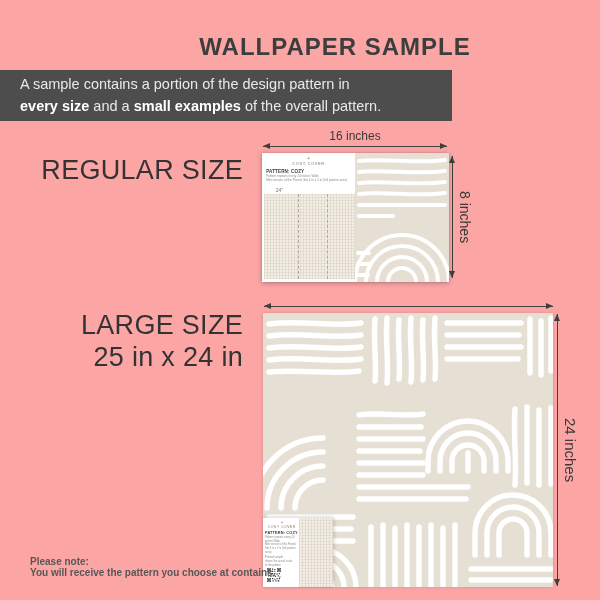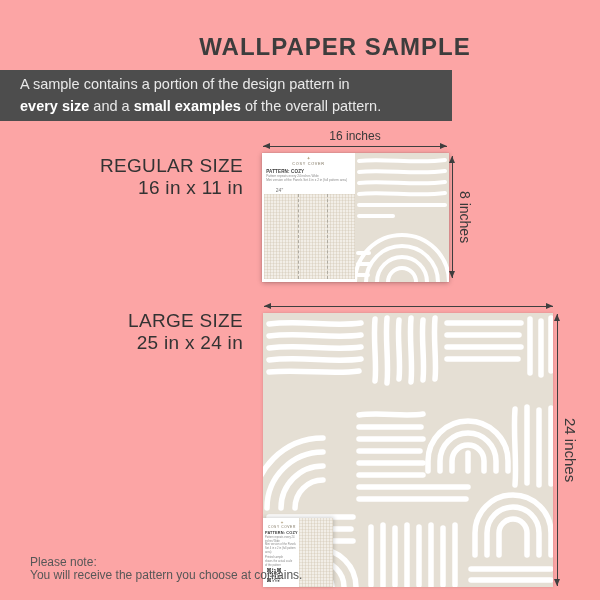--- a/index.html
+++ b/index.html
@@ -16,21 +16,21 @@
 
   .title{position:absolute;left:85px;width:500px;top:33px;text-align:center;
     font-size:24px;font-weight:600;letter-spacing:1px;color:#3d3d3d;}
 
   .banner{position:absolute;left:0;top:70px;width:452px;height:51px;background:var(--banner-bg);
     color:#e9e9e9;display:flex;flex-direction:column;justify-content:center;
     padding-left:20px;font-size:14.5px;line-height:1.5;}
   .banner b{color:#fff;font-weight:bold;}
 
   .size-label{position:absolute;left:23px;width:220px;text-align:right;
-    font-size:19px;line-height:1.18;color:#333;font-weight:500;letter-spacing:.3px;}
+    font-size:27px;line-height:1.18;color:#333;font-weight:500;letter-spacing:.3px;}
   .size-label.regular{top:155px;}
   .size-label.large{top:310px;}
 
   
   .h-arrow{position:absolute;height:1px;background:var(--dim-line);}
   .h-arrow::before,.h-arrow::after{content:"";position:absolute;width:0;height:0;border-style:solid;}
   .h-arrow::before{left:0;top:-3px;border-width:3.5px 7px 3.5px 0;border-color:transparent var(--dim-line) transparent transparent;}
   .h-arrow::after{right:0;top:-3px;border-width:3.5px 0 3.5px 7px;border-color:transparent transparent transparent var(--dim-line);}
   .v-arrow{position:absolute;width:1px;background:var(--dim-line);}
   .v-arrow::before,.v-arrow::after{content:"";position:absolute;width:0;height:0;border-style:solid;}
@@ -66,37 +66,36 @@
     box-shadow:1px -1px 4px rgba(0,0,0,.18);}
   .ls-left{position:absolute;left:2px;top:2px;width:34px;height:65px;}
   .ls-inner{width:166%;transform:scale(.6);transform-origin:0 0;}
   .ls-right{position:absolute;left:36px;top:0;right:0;bottom:0;}
   .ls-qr{position:absolute;left:4px;bottom:5px;width:14px;height:14px;}
 
   .pbg{fill:var(--beige);}
   .ps{stroke:var(--stroke-white);fill:none;stroke-width:5.5;stroke-linecap:round;}
   .ps2{stroke:var(--stroke-white);fill:none;stroke-width:4;stroke-linecap:round;}
 
-  .footer{position:absolute;left:30px;top:556px;font-size:12px;line-height:1.1;color:#575757;}
+  .footer{position:absolute;left:30px;top:556px;font-size:10px;line-height:1.1;color:#575757;font-weight:bold;}
 </style>
 </head>
 <body>
 
 <div class="page">
 
   <h1 class="title">WALLPAPER SAMPLE</h1>
 
   <div class="banner">
     <div>A sample contains a portion of the design pattern in</div>
     <div><b>every size</b><span> and a </span><b>small examples</b><span> of the overall pattern.</span></div>
   </div>
 
   <div class="size-label regular">
     <div>REGULAR SIZE</div>
-    <div>16 in x 11 in</div>
   </div>
 
   <div class="dim-label-h" style="left:263px;top:129px;width:184px;">16 inches</div>
   <div class="h-arrow" style="left:263px;top:146px;width:184px;"></div>
   <div class="v-arrow" style="left:452px;top:156px;height:122px;"></div>
   <div class="dim-label-v" style="left:457px;top:156px;height:122px;">8 inches</div>
 
   <div class="reg-card">
     <div class="rc-head">
       <div class="rc-head-inner">

